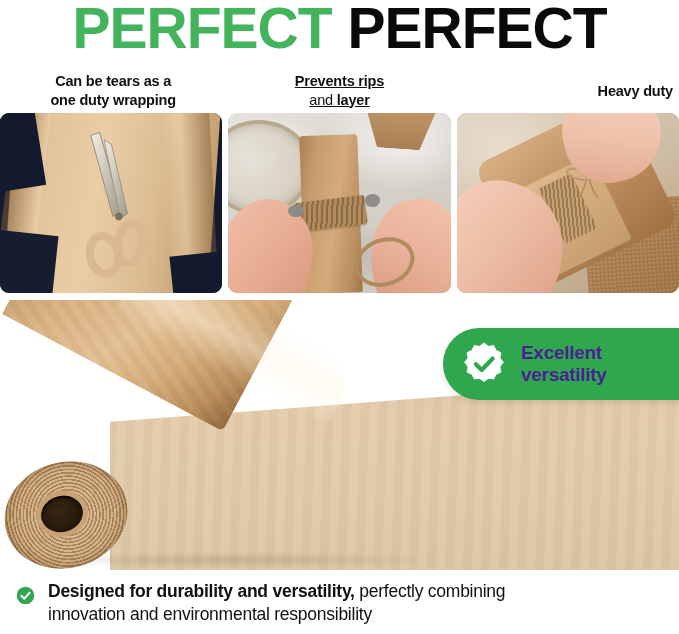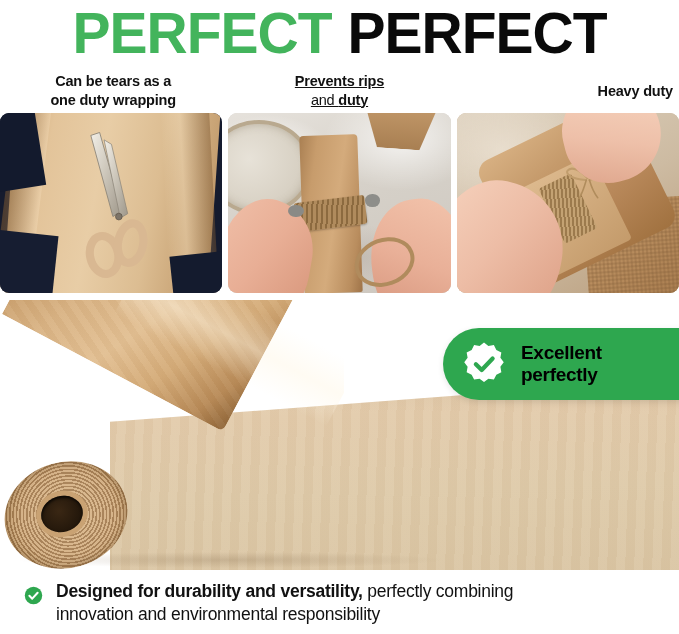--- a/index.html
+++ b/index.html
@@ -21,21 +21,21 @@
   }
 
   
   .headline {
     position: absolute;
     left: 0;
     top: 0;
     width: 679px;
     height: 66px;
     display: flex;
-    align-items: center;
+    align-items: flex-start;
     justify-content: center;
     white-space: nowrap;
   }
   .headline span {
     font-size: 57px;
     font-weight: 700;
     letter-spacing: -1px;
     line-height: 1;
     font-family: "Liberation Sans", sans-serif;
   }
@@ -362,31 +362,31 @@
     border-radius: 36px 0 0 36px;
     display: flex;
     align-items: center;
     padding-left: 18px;
     box-sizing: border-box;
     box-shadow: 0 2px 6px rgba(0,0,0,.10);
   }
   .badge-icon { width: 46px; height: 46px; flex: 0 0 46px; }
   .badge-text {
     margin-left: 14px;
-    color: #000000;
+    color: #4c1d95;
     font-size: 19px;
     font-weight: 700;
     line-height: 1.18;
     letter-spacing: -0.3px;
   }
 
   
   .footer {
     position: absolute;
-    left: 8px;
+    left: 0;
     top: 578px;
     width: 604px;
     height: 56px;
     display: flex;
     padding: 2px 22px 0 16px;
     box-sizing: border-box;
   }
   .footer-check { width: 19px; height: 19px; flex: 0 0 19px; margin-top: 6px; }
   .footer-text {
     margin-left: 13px;
@@ -409,21 +409,21 @@
   </div>
 
   <div class="caption-row">
     <div class="caption c1">
       <div>Can be tears as a</div>
       <div>one duty wrapping</div>
     </div>
     <div class="caption c2">
       <div>Prevents rips</div>
       <div>
-        <span class="lite">and </span><span>duty</span>
+        <span class="lite">and </span><span>layer</span>
       </div>
     </div>
     <div class="caption c3">
       <div>Heavy duty</div>
     </div>
   </div>
 
   <div class="photo-row">
 
     <div class="photo ph1">
@@ -491,21 +491,21 @@
     <div class="hero-shadow"></div>
   </div>
 
   <div class="badge">
     <svg class="badge-icon" viewBox="0 0 48 48">
       <path fill="#ffffff" d="M24 1.6 l4.6 3.5 5.7-1 2.6 5.2 5.2 2.6 -1 5.7 3.5 4.6 -3.5 4.6 1 5.7 -5.2 2.6 -2.6 5.2 -5.7-1 -4.6 3.5 -4.6-3.5 -5.7 1 -2.6-5.2 -5.2-2.6 1-5.7 -3.5-4.6 3.5-4.6 -1-5.7 5.2-2.6 2.6-5.2 5.7 1 Z"></path>
       <path fill="none" stroke="#2ea74f" stroke-width="4.4" stroke-linecap="round" stroke-linejoin="round" d="M15.5 24.2 L21.6 30.3 L33 18.2"></path>
     </svg>
     <div class="badge-text">
       <div>Excellent</div>
-      <div>perfectly</div>
+      <div>versatility</div>
     </div>
   </div>
 
   <div class="footer">
     <svg class="footer-check" viewBox="0 0 24 24">
       <circle cx="12" cy="12" r="11" fill="#2ea74f"></circle>
       <path fill="none" stroke="#ffffff" stroke-width="2.6" stroke-linecap="round" stroke-linejoin="round" d="M6.8 12.4 L10.4 16 L17.2 8.6"></path>
     </svg>
     <div class="footer-text">
       <span class="b">Designed for durability and versatility,</span><span class="n"> perfectly combining innovation and environmental responsibility</span>

